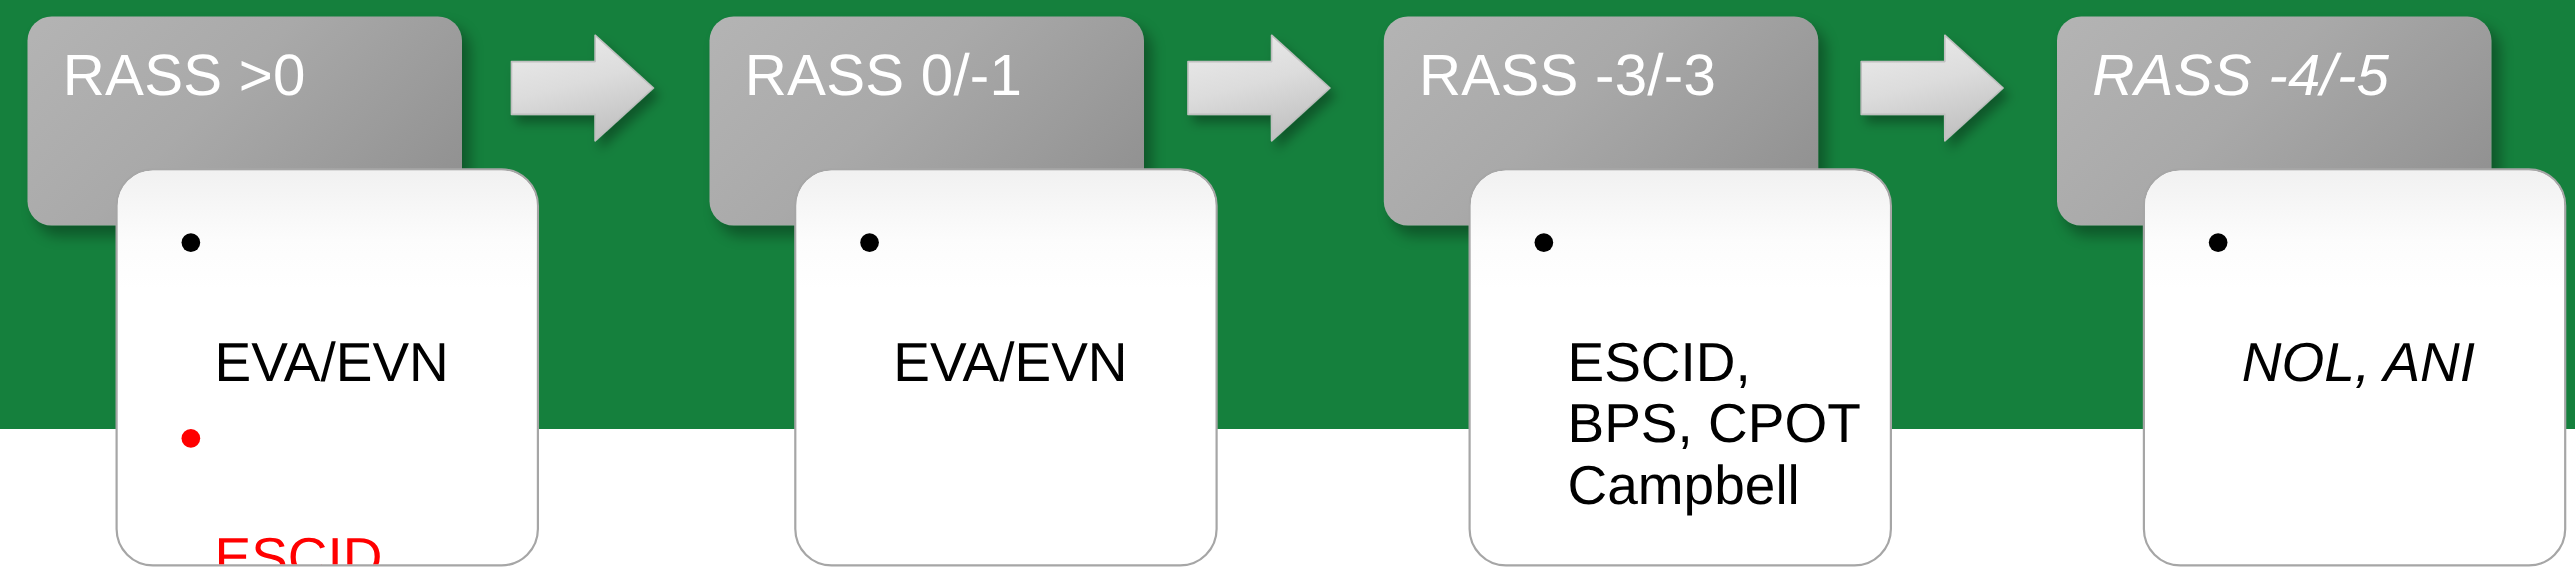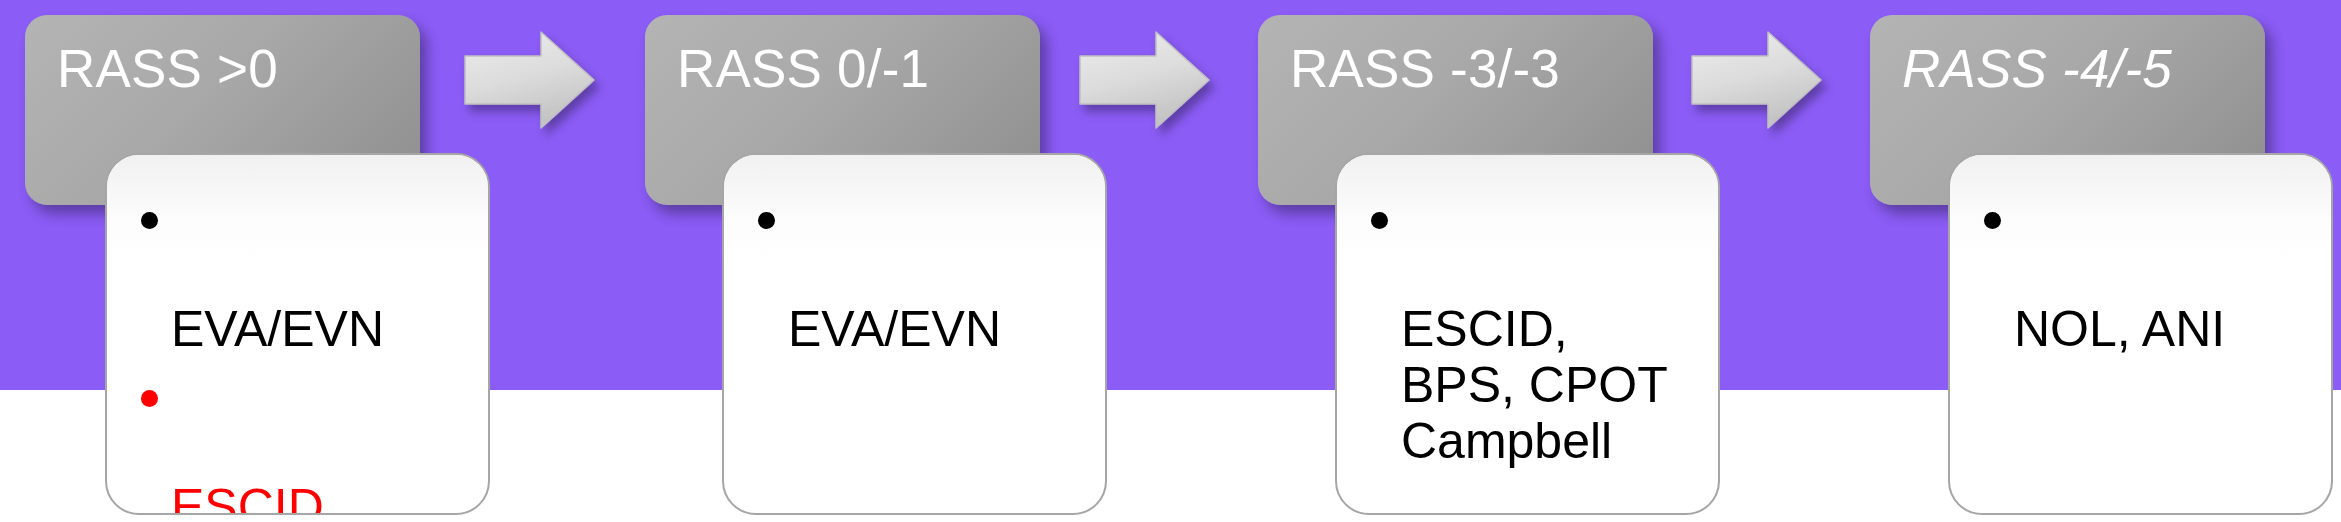--- a/index.html
+++ b/index.html
@@ -11,21 +11,21 @@
     width: 2341px;
     height: 522px;
     overflow: hidden;
     font-family: "Liberation Sans", sans-serif;
   }
 
   #stage {
     position: relative;
     width: 2341px;
     height: 390px;
-    background: #8b5cf6;
+    background: #15803d;
   }
 
   
   .step-header {
     position: absolute;
     width: 395px;
     height: 190px;
     border-radius: 22px;
     background: linear-gradient(135deg, #b4b4b4 0%, #a9a9a9 42%, #9b9b9b 72%, #8d8d8d 100%);
     box-shadow: 7px 9px 13px rgba(0,0,0,0.33);
@@ -47,20 +47,21 @@
   .step-card {
     position: absolute;
     width: 385px;
     height: 362px;
     border-radius: 34px;
     background: #ffffff;
     border: 2px solid #a6a6a6;
     box-sizing: border-box;
     z-index: 3;
     overflow: hidden;
+    padding-left: 24px;
   }
   
   .step-card::before {
     content: "";
     position: absolute;
     left: 0; top: 0; right: 0;
     height: 108px;
     background: linear-gradient(180deg, rgba(240,240,240,0.95) 0%, rgba(250,250,250,0.55) 60%, rgba(255,255,255,0) 100%);
     pointer-events: none;
   }
@@ -194,21 +195,21 @@
           <feDropShadow dx="5" dy="7" stdDeviation="5" flood-color="#000000" flood-opacity="0.32"></feDropShadow>
         </filter>
       </defs>
       <path d="M2,28 L78,28 L78,4 L131,52 L78,100 L78,76 L2,76 Z" fill="url(#arrGrad3)" stroke="#c0c0c0" stroke-width="1.5" stroke-linejoin="round" filter="url(#arrShadow3)"></path>
     </svg>
   </div>
 
   <div class="step-header" style="left:1870px; top:15px;font-style:italic;">
     <div class="step-header-label">RASS -4/-5</div>
   </div>
-  <div class="step-card" style="left:1948px; top:153px;">
+  <div class="step-card" style="left:1948px; top:153px;font-style:italic;">
     <ul class="card-list">
       <li class="card-item">
         <span class="bullet-dot"></span>
         <span>NOL, ANI</span>
       </li>
     </ul>
   </div>
 
 </div>
 

